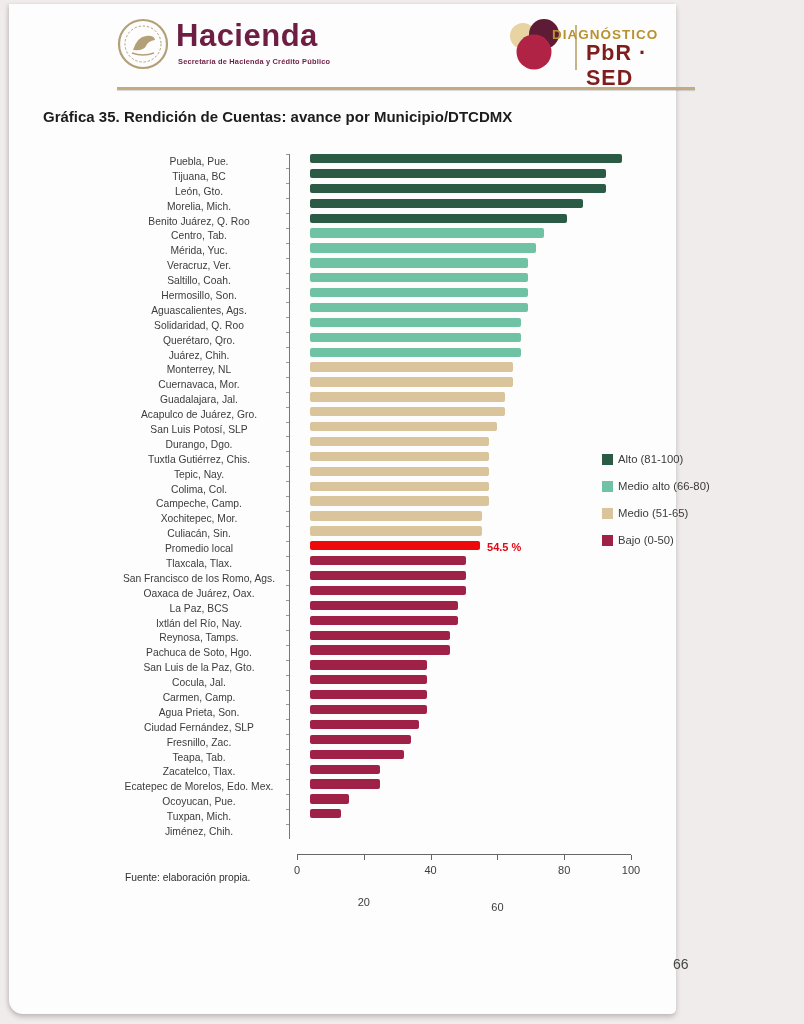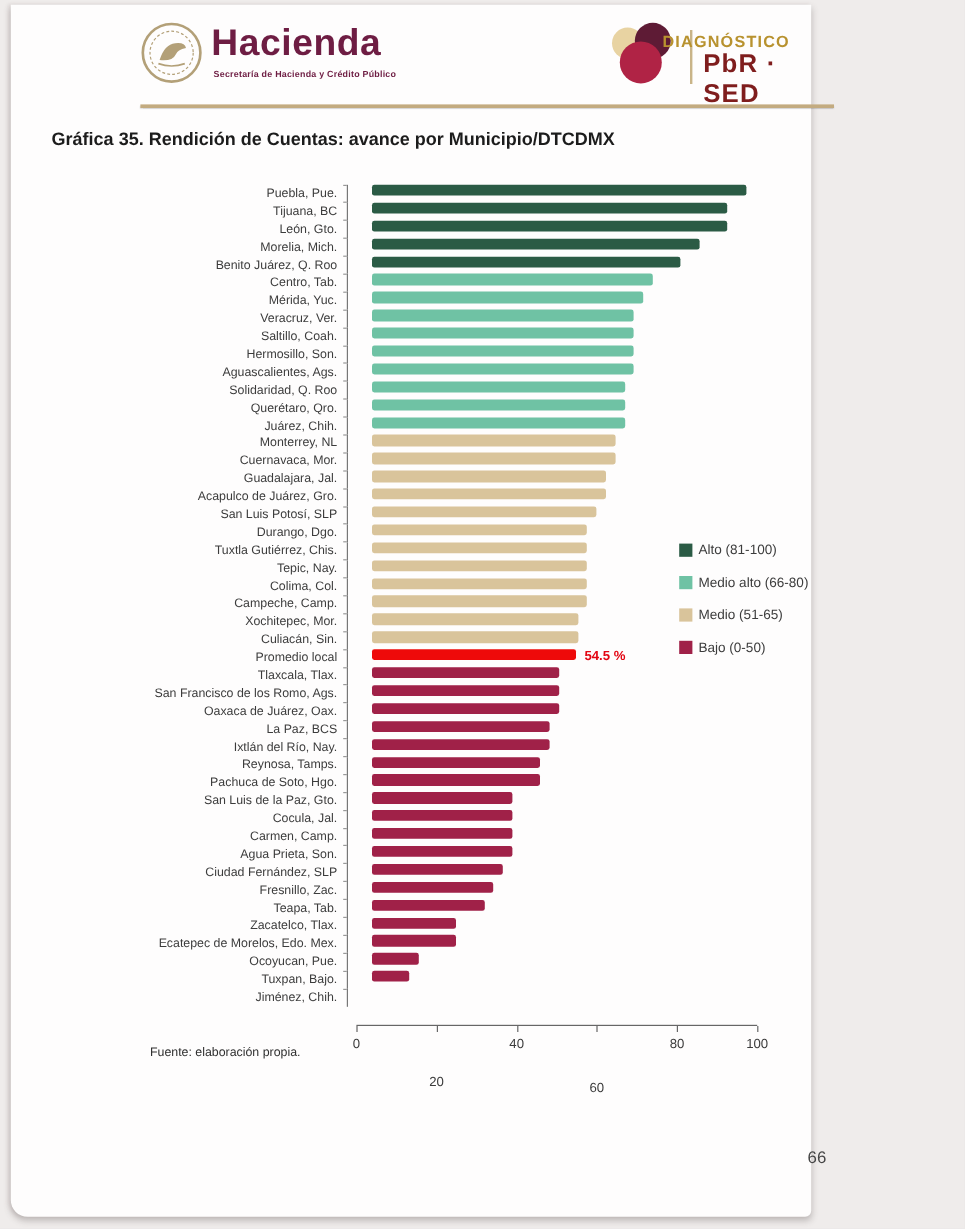--- a/index.html
+++ b/index.html
@@ -25,35 +25,35 @@
                background:#c3ab80; box-shadow:0 1px 1px rgba(0,0,0,.15); }
 
   
   .chart-title { position:absolute; left:0; right:0; top:104px; 
                  padding-left:34px; font-size:15px; font-weight:bold; color:#1c1c1c; }
 
   
   .chart { position:absolute; left:108px; top:140px; width:600px; height:730px; }
   .bar-rows { position:absolute; left:0; top:10px; width:100%; }
   .row { display:flex; align-items:center; height:14.9px; }
-  .row-label { width:172px; padding-right:8px; text-align:right; font-size:10.3px;
+  .row-label { width:172px; padding-right:8px; text-align:center; font-size:10.3px;
                color:#3c3c3c; white-space:nowrap; flex:none; }
   .row-plot { position:relative; width:333px; height:100%; border-left:1.2px solid #777;
               flex:none; display:flex; align-items:flex-start;padding-left:20px; }
   .row-plot::before { content:""; position:absolute; left:-4.5px; top:-0.5px; width:3.5px;
                       height:1px; background:#999; }
   .bar { height:9.3px; border-radius:2px; }
   .avg-label { margin-left:7px; font-size:11px; font-weight:bold; color:#e30613; white-space:nowrap; }
 
   .x-axis { position:absolute; left:180px; top:710.3px; width:334px; border-top:1.4px solid #666; height:30px; }
   .xtick { position:absolute; top:0; width:1px; height:5px; background:#666; }
   .xtick-label { position:absolute; top:9px; transform:translateX(-50%); font-size:11px; color:#3c3c3c; }
 
   .legend { position:absolute; left:449px; top:309px; }
-  .legend-entry { display:flex; align-items:flex-start; margin-bottom:15px; }
+  .legend-entry { display:flex; align-items:flex-end; margin-bottom:15px;margin-left:36px; }
   .swatch { width:11px; height:11px; margin-right:5px; flex:none; }
   .legend-label { font-size:11.3px; color:#3c3c3c; white-space:nowrap; }
 
   
   .source-note { position:absolute; left:116px; top:868px; font-size:10.3px; color:#2f2f2f;text-align:right; }
   .page-number { position:absolute; left:664px; top:952px; font-size:14px; color:#454545; }
 </style>
 </head>
 <body>
 
@@ -342,21 +342,21 @@
               <div class="bar" style="width: 22.5%; background: rgb(160, 33, 72);"></div>
             </div>
           </div>
           <div class="row">
             <div class="row-label">Ocoyucan, Pue.</div>
             <div class="row-plot">
               <div class="bar" style="width: 12.5%; background: rgb(160, 33, 72);"></div>
             </div>
           </div>
           <div class="row">
-            <div class="row-label">Tuxpan, Bajo.</div>
+            <div class="row-label">Tuxpan, Mich.</div>
             <div class="row-plot">
               <div class="bar" style="width: 10%; background: rgb(160, 33, 72);"></div>
             </div>
           </div>
           <div class="row">
             <div class="row-label">Jiménez, Chih.</div>
             <div class="row-plot">
               <div class="bar" style="width: 0%; background: rgb(160, 33, 72);"></div>
             </div>
           </div>

